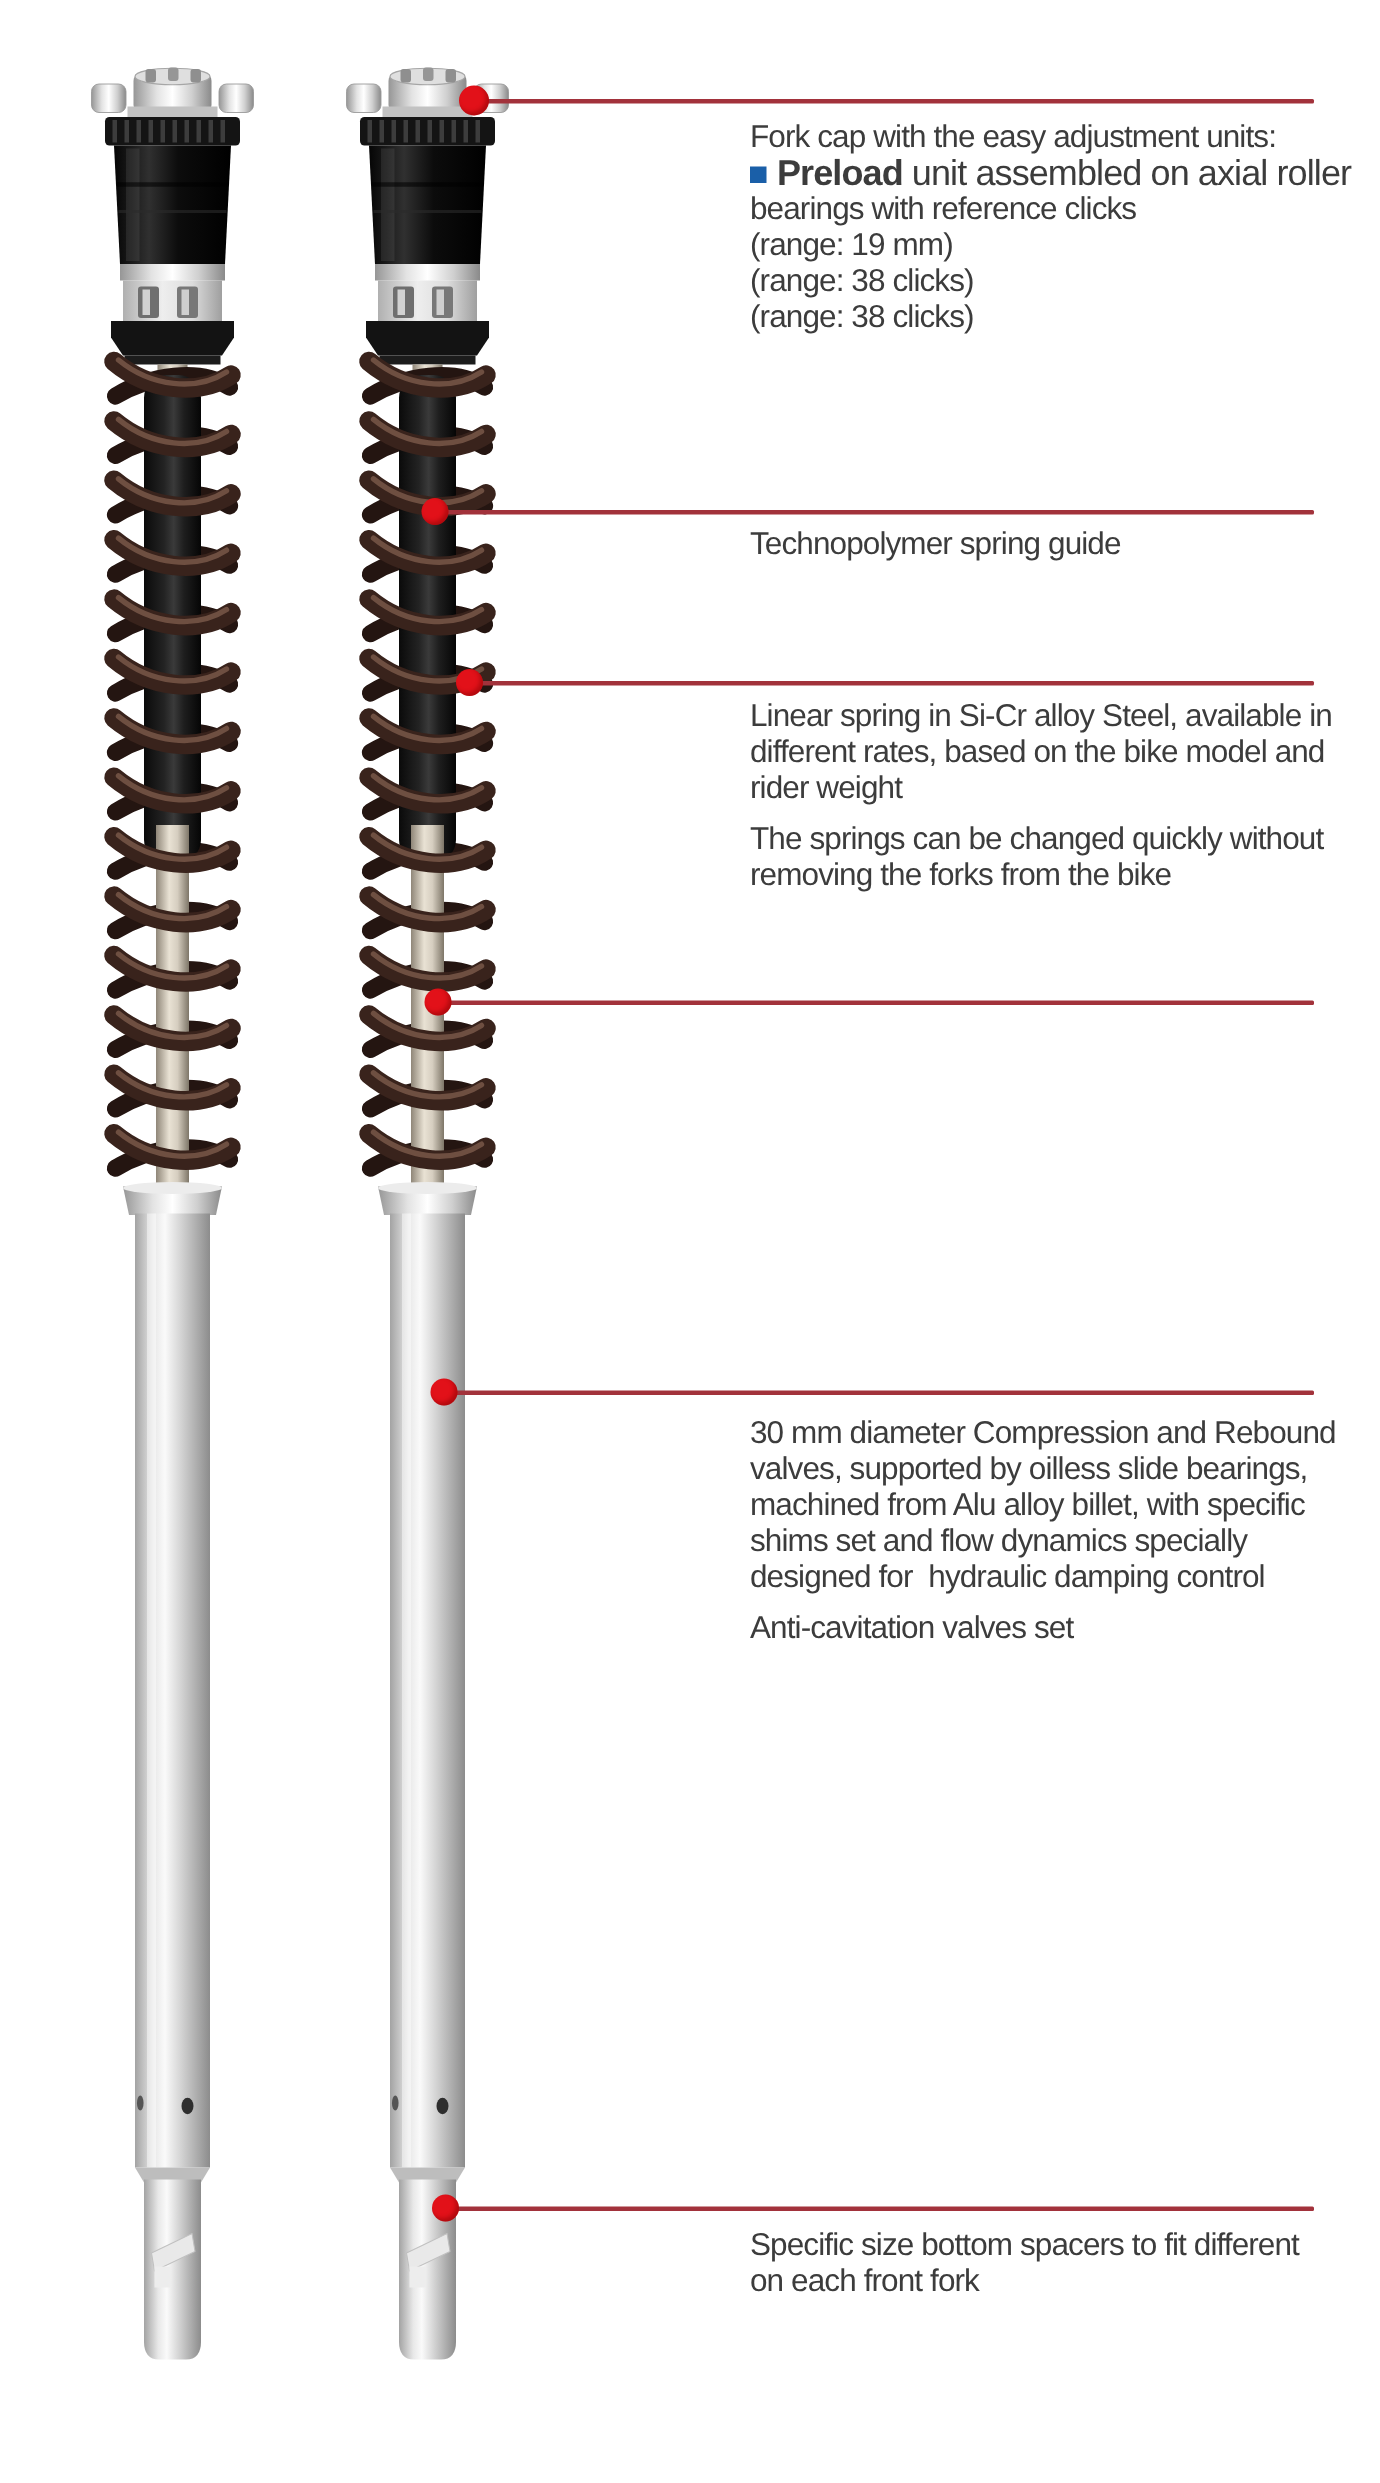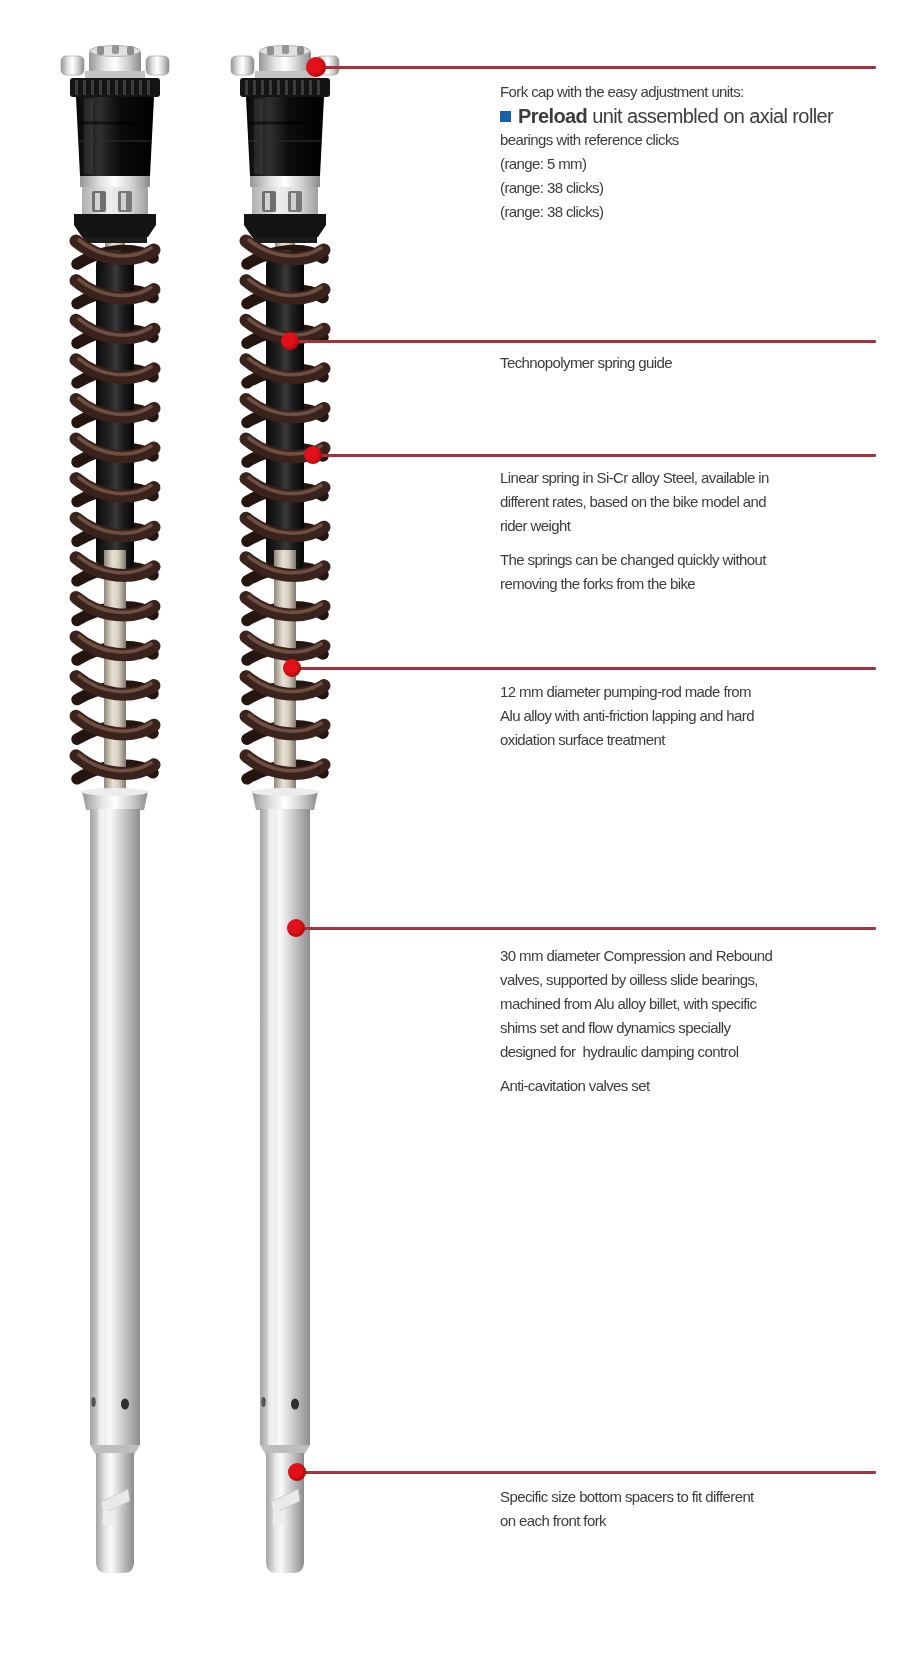--- a/index.html
+++ b/index.html
@@ -7,24 +7,24 @@
     position:relative;width:920px;height:1655px;background:#fff;overflow:hidden;
     font-family:"Liberation Sans",sans-serif;color:var(--text,#3c3c3c);
   }
   svg{display:block;}
   
   .cline{position:absolute;height:3px;background:var(--line-red,#a2323b);border-radius:1px;}
   .cdot{position:absolute;border-radius:50%;background:var(--dot-red,#e21119);
         box-shadow:inset -2px -2px 3px rgba(120,0,0,.45);}
   
   .cblock{position:absolute;left:500px;width:372px;}
-  .tline,.para,.cont{font-size:15px;line-height:24px;letter-spacing:-0.6px;white-space:pre;}
+  .tline,.para,.cont{font-size:21px;line-height:24px;letter-spacing:-0.6px;white-space:pre;}
   .para{margin-top:10px;}
   .para:first-child{margin-top:0;}
-  .brow{font-size:20px;line-height:24px;letter-spacing:-0.6px;white-space:pre;}
+  .brow{font-size:24px;line-height:24px;letter-spacing:-0.6px;white-space:pre;}
   .brow b{font-weight:700;}
   .bullet{display:inline-block;width:11px;height:11px;background:var(--bullet-blue,#1a5fa8);
           margin-right:7px;transform:translateY(-1px);}
 </style>
 </head>
 <body>
 
 <div class="stage" style="--line-red: #a2323b; --dot-red: #e21119; --bullet-blue: #1a5fa8; --text: #3c3c3c;">
 
   <svg width="920" height="1655" viewBox="0 0 920 1655" style="position:absolute;left:0;top:0">
@@ -196,42 +196,37 @@
   <div class="cdot" style="left:281px;top:332px;width:18px;height:18px"></div>
   <div class="cdot" style="left:304px;top:446px;width:18px;height:18px"></div>
   <div class="cdot" style="left:283px;top:659px;width:18px;height:18px"></div>
   <div class="cdot" style="left:287px;top:919px;width:18px;height:18px"></div>
   <div class="cdot" style="left:288px;top:1463px;width:18px;height:18px"></div>
 
   <div class="cblock" style="top:80px">
     <div class="tline">Fork cap with the easy adjustment units:</div>
     <div class="brow"><span class="bullet"></span><b>Preload</b><span> unit assembled on axial roller</span></div>
     <div class="cont">bearings with reference clicks
-(range: 5 mm)</div>
+(range: 19 mm)</div>
     <div class="cont">(range: 38 clicks)</div>
     <div class="cont">(range: 38 clicks)</div>
   </div>
 
   <div class="cblock" style="top:351px">
     <div class="para">Technopolymer spring guide</div>
   </div>
 
   <div class="cblock" style="top:466px">
     <div class="para">Linear spring in Si-Cr alloy Steel, available in
 different rates, based on the bike model and
 rider weight</div>
     <div class="para">The springs can be changed quickly without
 removing the forks from the bike</div>
   </div>
 
-  <div class="cblock" style="top:680px">
-    <div class="para">12 mm diameter pumping-rod made from
-Alu alloy with anti-friction lapping and hard
-oxidation surface treatment</div>
-  </div>
 
   <div class="cblock" style="top:944px">
     <div class="para">30 mm diameter Compression and Rebound
 valves, supported by oilless slide bearings,
 machined from Alu alloy billet, with specific
 shims set and flow dynamics specially
 designed for  hydraulic damping control</div>
     <div class="para">Anti-cavitation valves set</div>
   </div>
 

